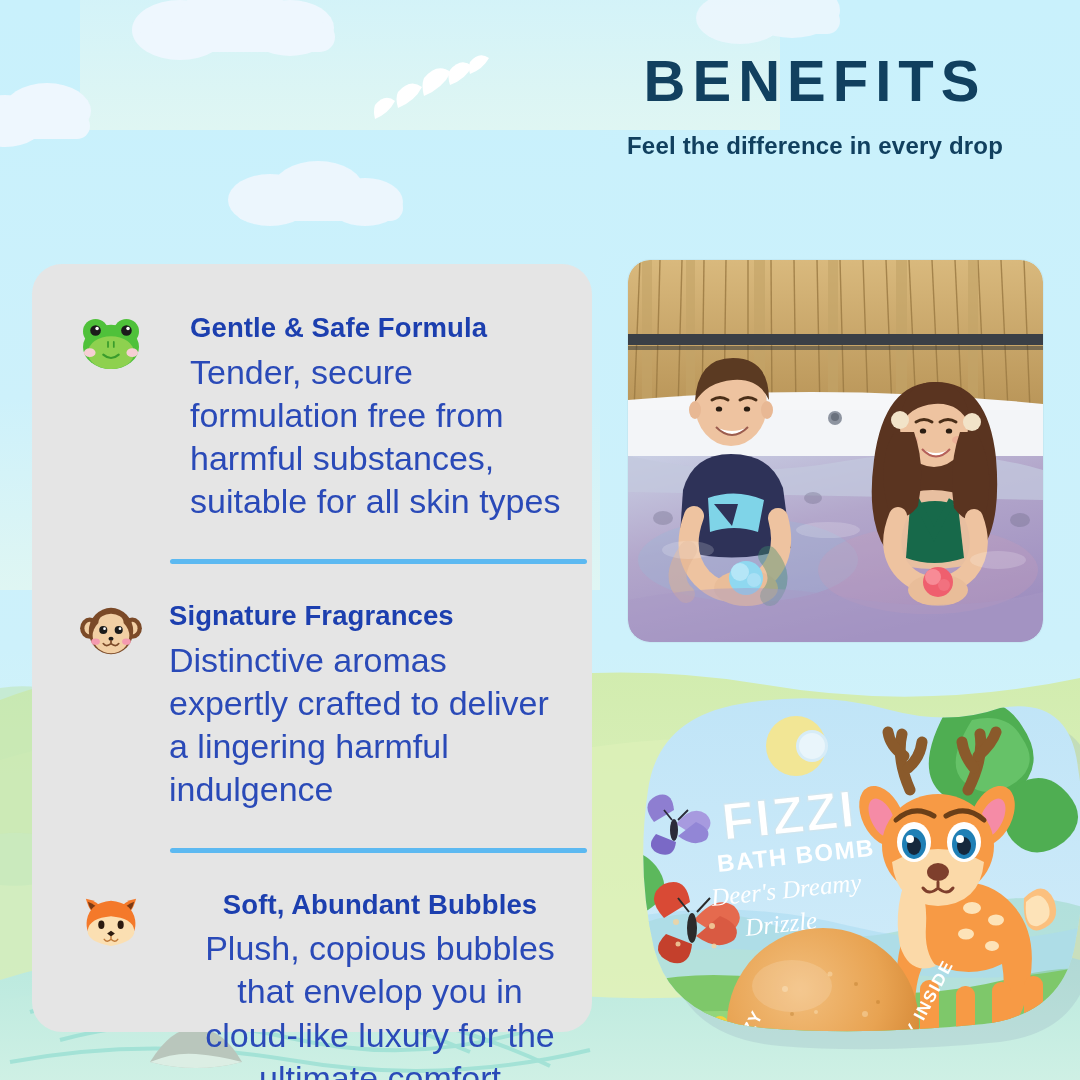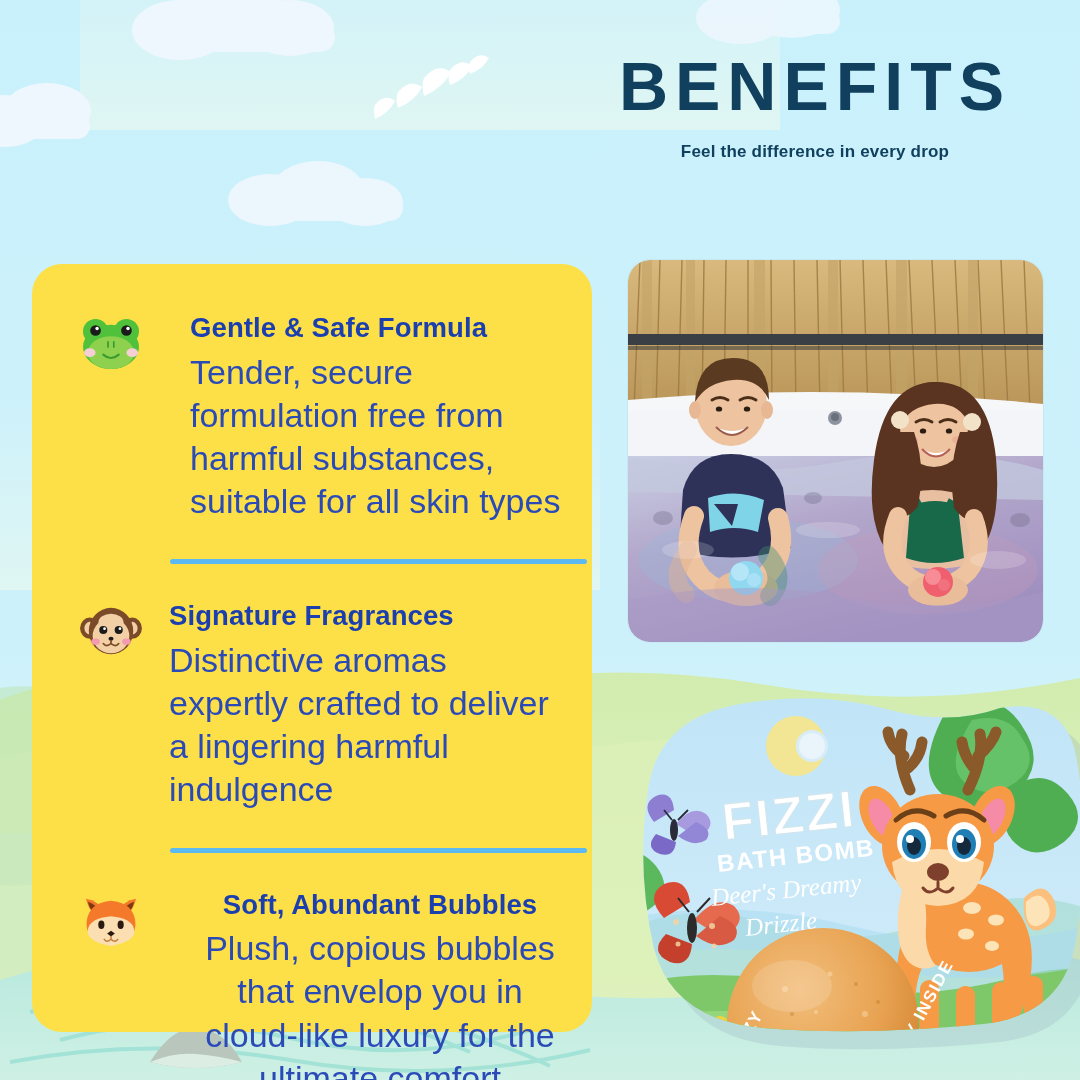--- a/index.html
+++ b/index.html
@@ -13,33 +13,33 @@
 
   
   #bg { position:absolute; inset:0; z-index:0; }
 
   
   .header {
     position:absolute; left:575px; top:52px; width:480px;
     text-align:center; z-index:5;
   }
   .header h1 {
-    font-size:68px; font-weight:bold; color:#11405f;
+    font-size:58px; font-weight:bold; color:#11405f;
     letter-spacing:7px; line-height:1.0;
     font-family:"Liberation Sans", sans-serif;
   }
   .header .sub {
-    margin-top:22px; font-size:17px; font-weight:bold;
+    margin-top:22px; font-size:24px; font-weight:bold;
     color:#11405f; letter-spacing:0.2px;
   }
 
   
   .card {
     position:absolute; left:32px; top:264px; width:560px; height:768px;
-    background:#fde047; border-radius:30px; z-index:6;
+    background:#e5e5e5; border-radius:30px; z-index:6;
     padding:26px 0 0 0;
   }
   .benefit { position:relative; padding:0 22px 0 48px; }
   .benefit .icon {
     position:absolute; left:48px; top:4px; width:62px; height:56px;
   }
   .benefit .btxt { margin-left:110px; }
   .benefit h2 {
     font-size:27.5px; font-weight:bold; color:#1c3faf;
     letter-spacing:0.1px; line-height:1.15; margin-bottom:7px;

